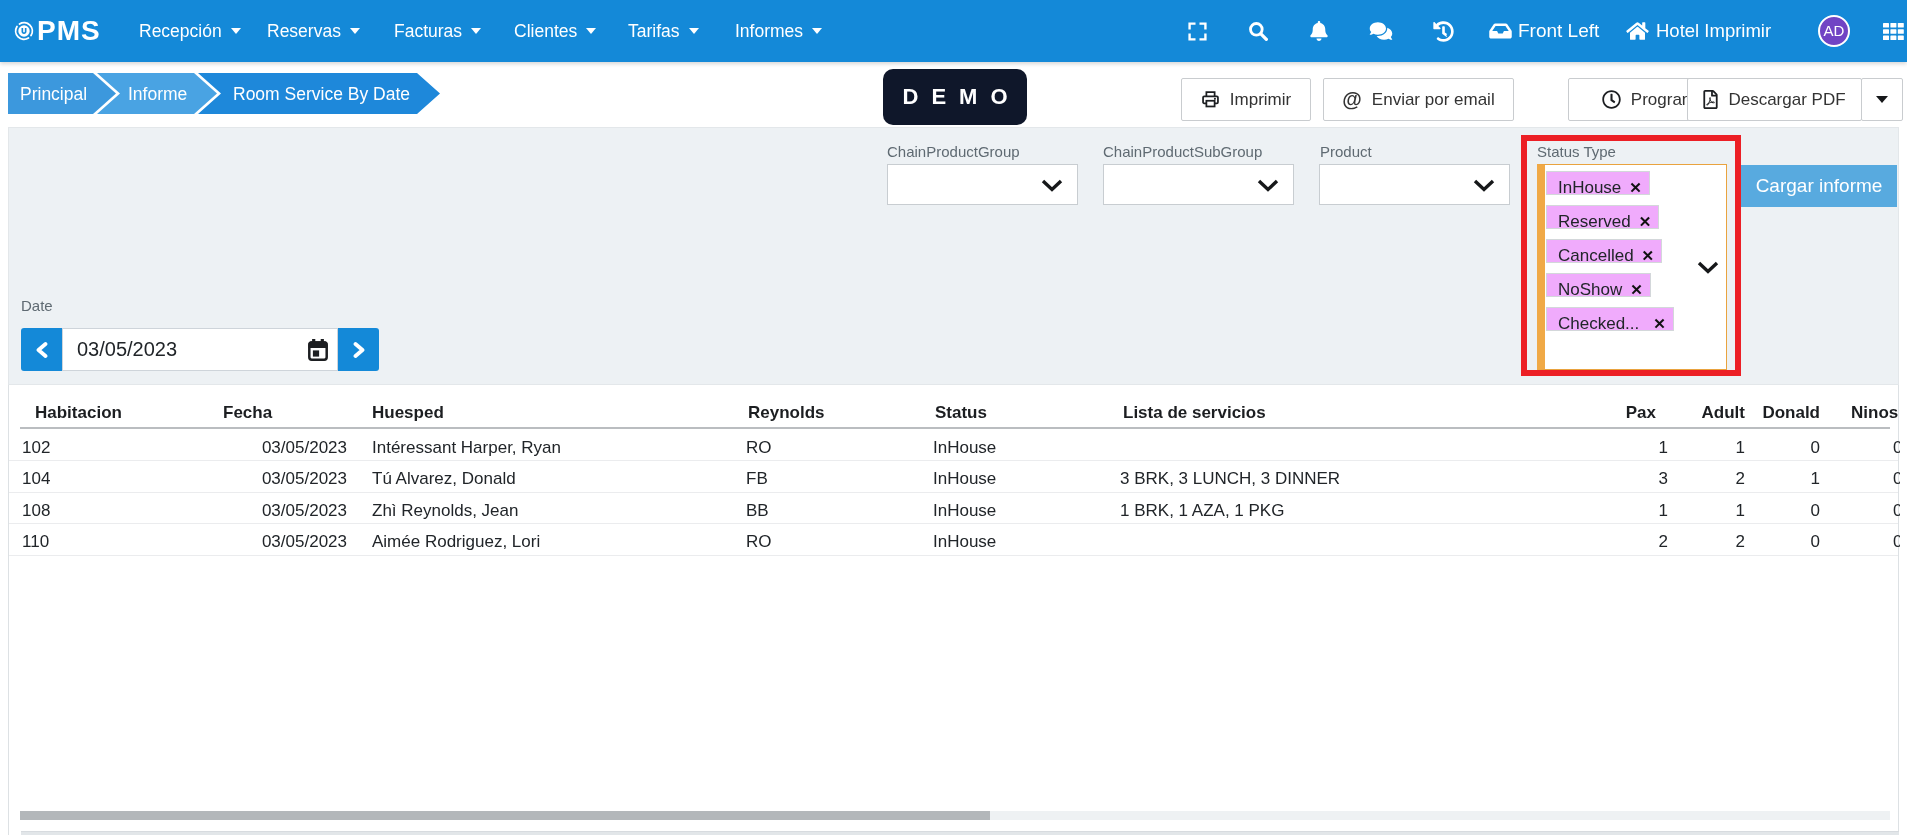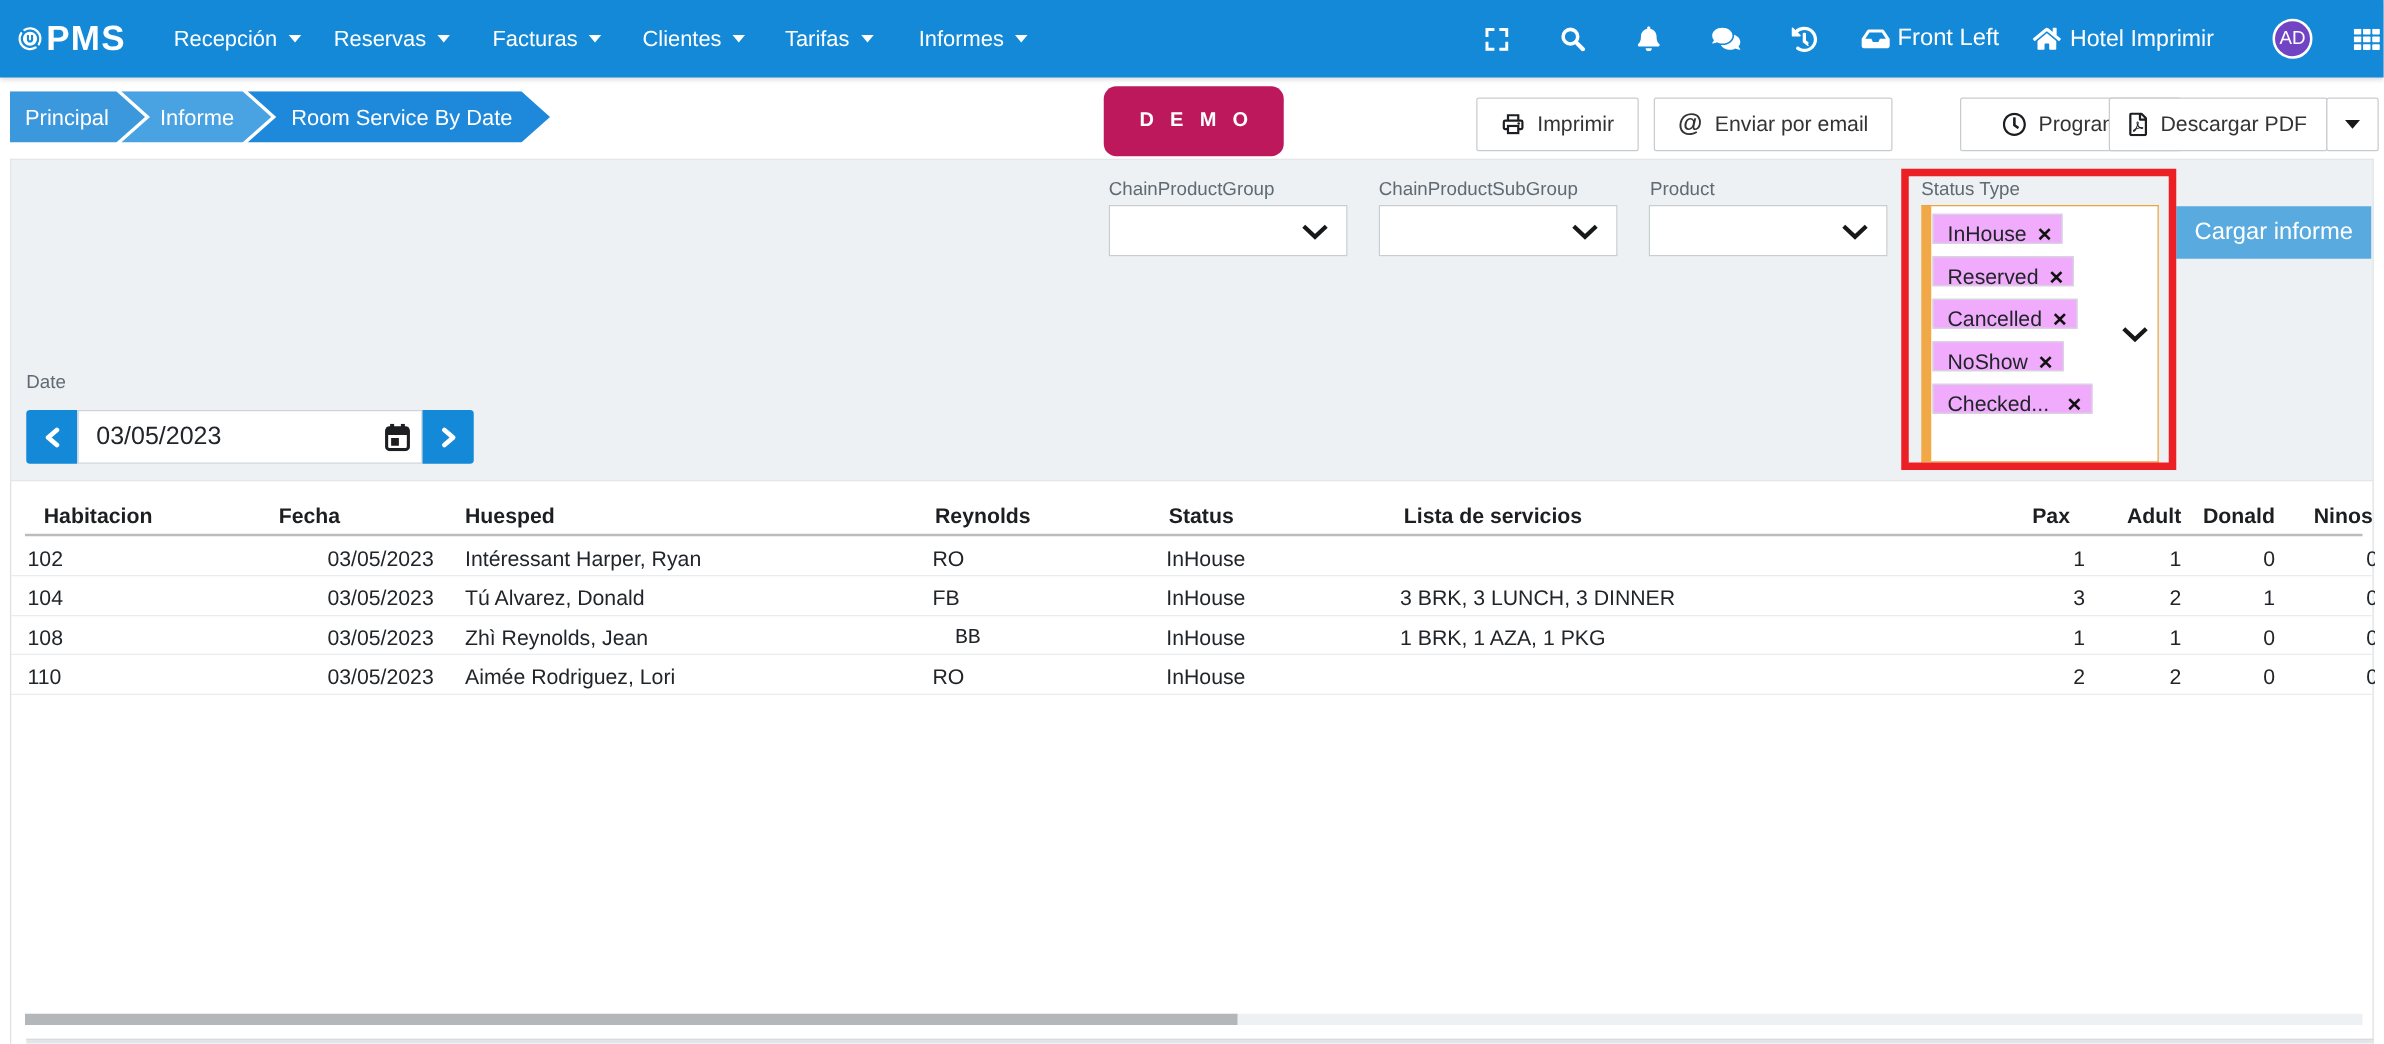--- a/index.html
+++ b/index.html
@@ -11,22 +11,22 @@
 
 #nav { position:absolute; left:0; top:0; width:1907px; height:62px;
   background:#1489d8; box-shadow:0 2px 4px rgba(0,0,0,0.16); z-index:50; }
 .navlink { position:absolute; top:0; height:62px; line-height:62px;
   color:#fff; font-size:17.5px; white-space:nowrap; }
 .caret { display:inline-block; width:0; height:0; border-left:5.5px solid transparent;
   border-right:5.5px solid transparent; border-top:6px solid #fff; vertical-align:middle;
   margin-left:9px; margin-top:-2px; }
 .navico { position:absolute; top:0; height:62px; display:flex; align-items:center; }
 #demo { position:absolute; left:883px; top:69px; width:144px; height:56px;
-  background:#be185d; border-radius:10px; color:#fff; font-weight:bold;
-  font-size:16px; letter-spacing:13px; text-align:center; line-height:56px;
+  background:#0f172a; border-radius:10px; color:#fff; font-weight:bold;
+  font-size:22px; letter-spacing:13px; text-align:center; line-height:56px;
   text-indent:13px; }
 .btn { position:absolute; top:78px; height:43px; background:#fff;
   border:1px solid #c9cccf; border-radius:2px; color:#333;
   font-size:17px; display:flex; align-items:center; justify-content:center; gap:10px; }
 
 
 #panel { position:absolute; left:8px; top:127px; width:1891px; height:708px;
   background:#fff; border-left:1px solid #dde1e4; border-right:1px solid #dde1e4; }
 #filters { position:absolute; left:8px; top:127px; width:1891px; height:258px;
   background:#edf1f4; border:1px solid #e3e7ea; }
@@ -258,21 +258,21 @@
     <div class="td" style="left:1120px; top:469px;">3 BRK, 3 LUNCH, 3 DINNER</div>
     <div class="td" style="left:1568px; top:469px; width:100px; text-align:right;">3</div>
     <div class="td" style="left:1645px; top:469px; width:100px; text-align:right;">2</div>
     <div class="td" style="left:1720px; top:469px; width:100px; text-align:right;">1</div>
     <div class="td" style="left:1893px; top:469px;">0</div>
     <div class="rline" style="top:492px;"></div>
 
     <div class="td" style="left:22px;  top:501px;">108</div>
     <div class="td" style="left:247px; top:501px; width:100px; text-align:right;">03/05/2023</div>
     <div class="td" style="left:372px; top:501px;">Zhì Reynolds, Jean</div>
-    <div class="td" style="left:764px; top:501px;font-family:Liberation Mono, monospace;">BB</div>
+    <div class="td" style="left:746px; top:501px;">BB</div>
     <div class="td" style="left:933px; top:501px;">InHouse</div>
     <div class="td" style="left:1120px; top:501px;">1 BRK, 1 AZA, 1 PKG</div>
     <div class="td" style="left:1568px; top:501px; width:100px; text-align:right;">1</div>
     <div class="td" style="left:1645px; top:501px; width:100px; text-align:right;">1</div>
     <div class="td" style="left:1720px; top:501px; width:100px; text-align:right;">0</div>
     <div class="td" style="left:1893px; top:501px;">0</div>
     <div class="rline" style="top:523px;"></div>
 
     <div class="td" style="left:22px;  top:532px;">110</div>
     <div class="td" style="left:247px; top:532px; width:100px; text-align:right;">03/05/2023</div>

